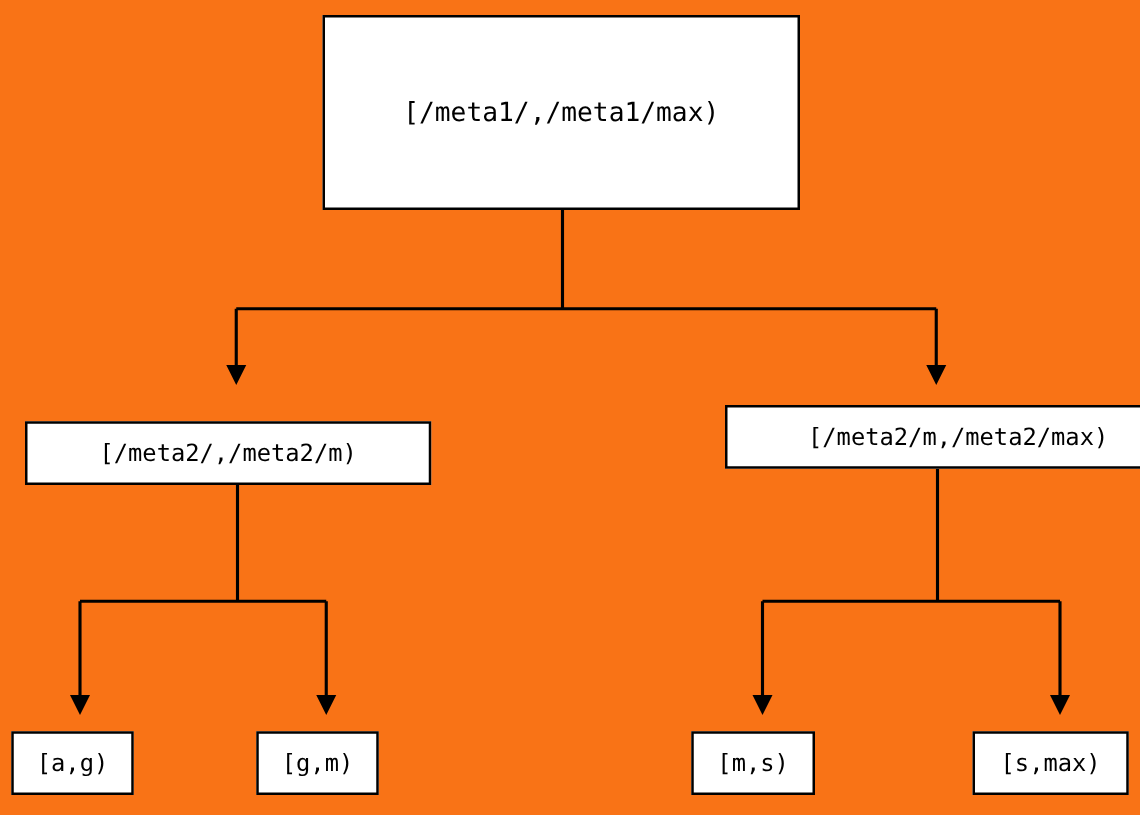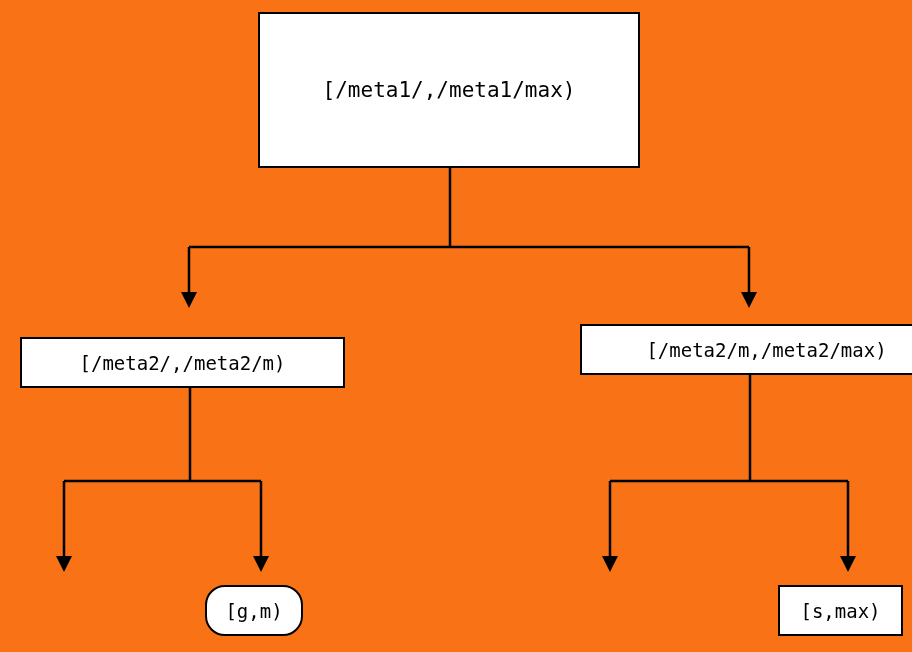--- a/index.html
+++ b/index.html
@@ -63,21 +63,21 @@
     width: 373px;
     height: 51px;
     font-size: 19px;
   }
   .node-leaf {
     top: 585px;
     height: 51px;
     font-size: 19px;
   }
   .leaf-ag   { left: 9px;   width: 98px; }
-  .leaf-gm   { left: 205px; width: 98px; border-radius: 20px; }
+  .leaf-gm   { left: 205px; width: 98px; }
   .leaf-ms   { left: 553px; width: 99px; }
   .leaf-smax { left: 778px; width: 125px; text-align: center; }
 </style>
 </head>
 <body>
 
 <div id="diagram-root">
 
   <svg id="tree-svg" viewBox="0 0 912 652" xmlns="http://www.w3.org/2000/svg">
 
@@ -108,19 +108,21 @@
       <polygon points="840,556 856,556 848,572" fill="#000000"></polygon>
     </g>
   </svg>
 
   <div class="node-box node-root">[/meta1/,/meta1/max)</div>
 
   <div class="node-box node-mid-left">[/meta2/,/meta2/m)</div>
 
   <div class="node-box node-mid-right">[/meta2/m,/meta2/max)</div>
 
+  <div class="node-box node-leaf leaf-ag">[a,g)</div>
 
   <div class="node-box node-leaf leaf-gm">[g,m)</div>
 
+  <div class="node-box node-leaf leaf-ms">[m,s)</div>
 
   <div class="node-box node-leaf leaf-smax">[s,max)</div>
 
 </div>
 
 </body></html>

